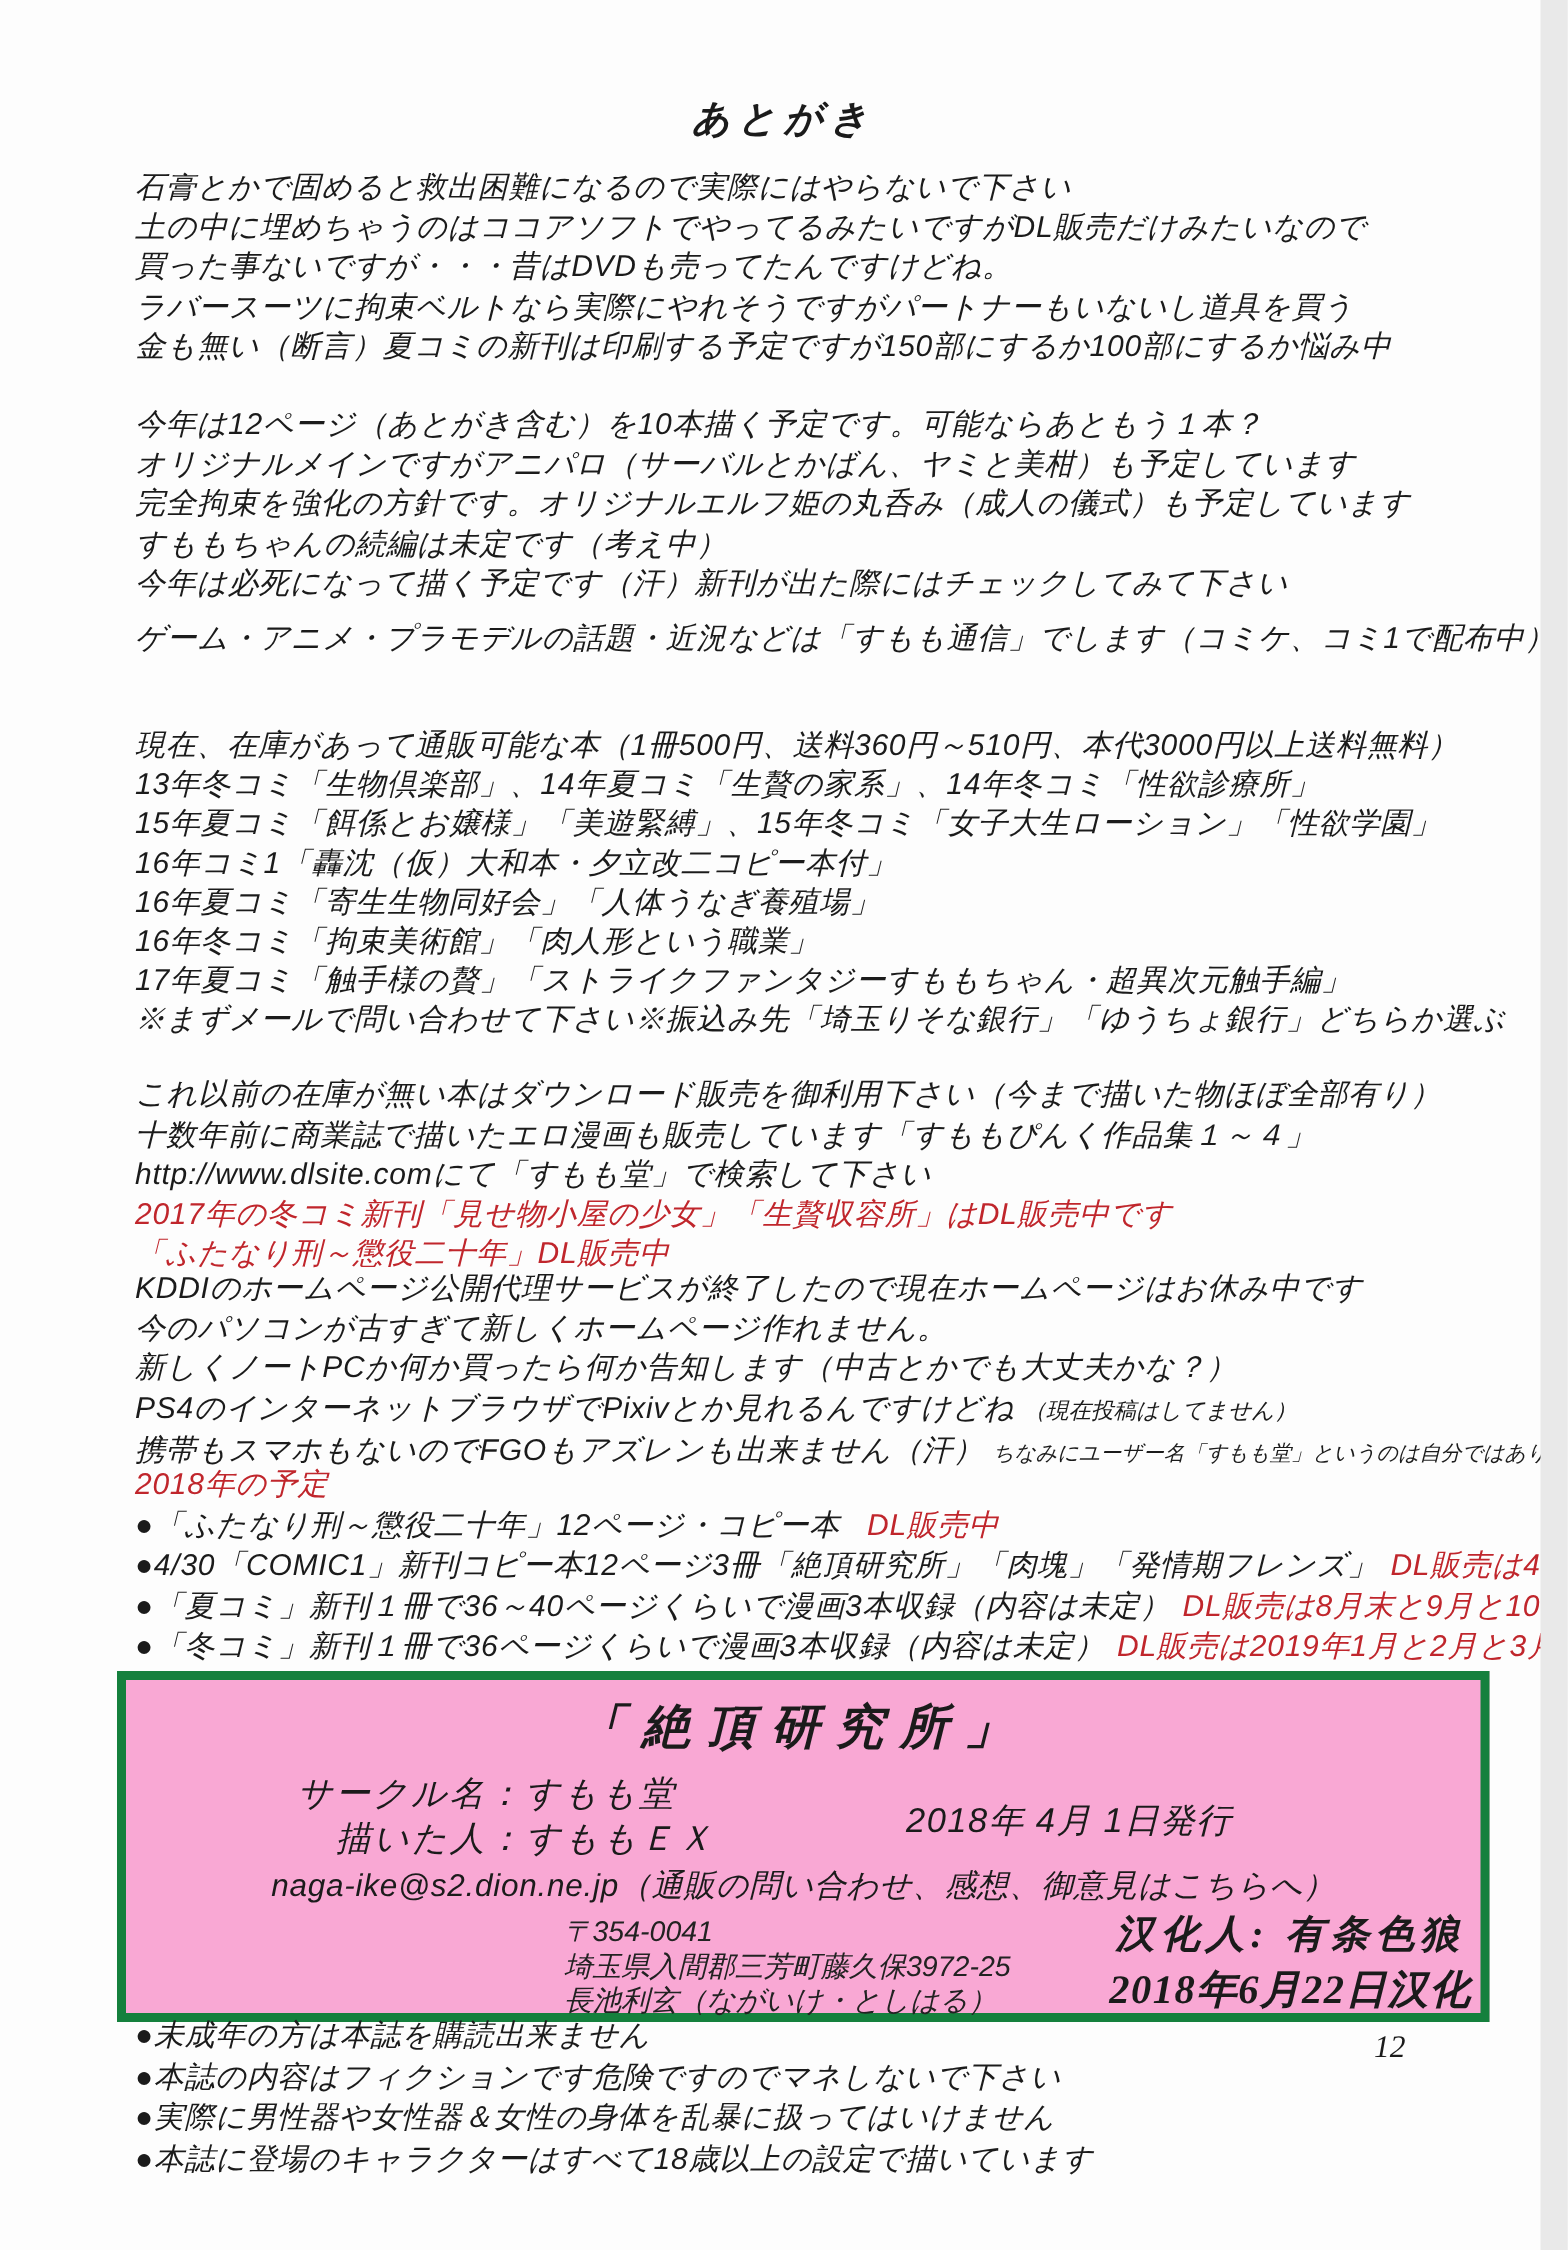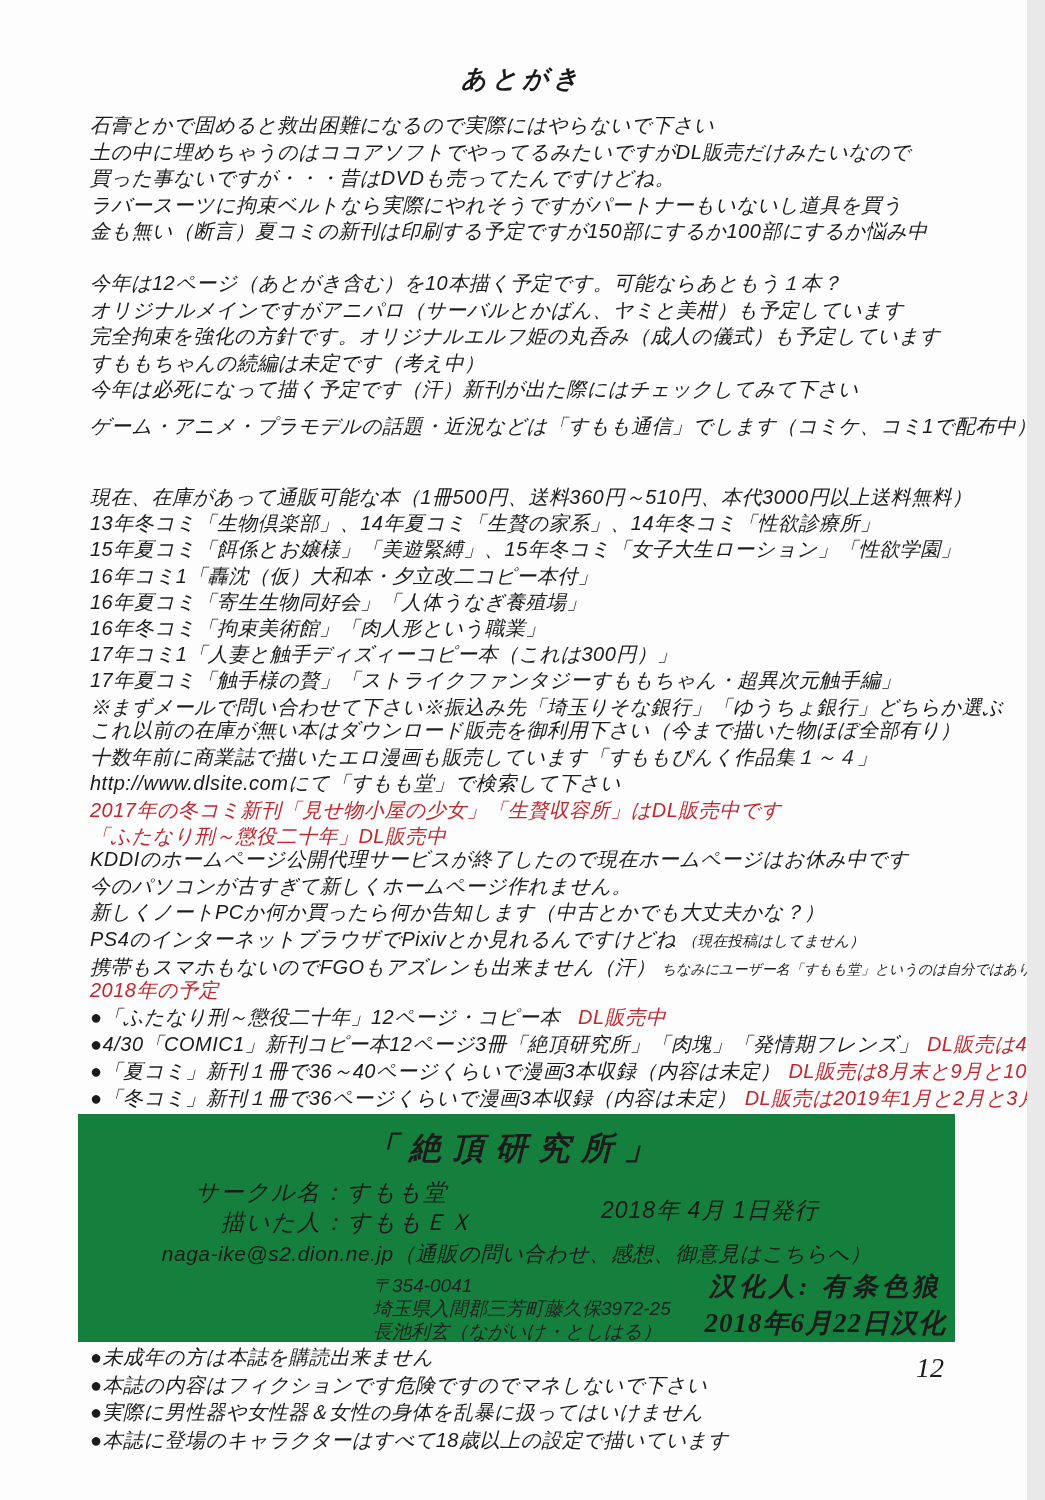--- a/index.html
+++ b/index.html
@@ -35,22 +35,23 @@
   .schedule{top:977px;line-height:27px;}
   .red{color:#c0262c;}
   .small{font-size:15px;letter-spacing:0;margin-left:6px;}
   .smaller{font-size:14px;letter-spacing:0;margin-left:6px;}
   .red-gap{margin-left:18px;}
   .red-sp{margin-left:8px;}
 
   .colophon-box{
     top:1114px;left:78px;
     width:871px;height:222px;
-    border:3px solid #15803d;
-    background:#15803d;
+    border:6px solid #15803d;
+    background:#f9a8d4;
+    padding-left:32px;
   }
   .b-title{
     position:absolute;top:10px;left:0;width:100%;
     text-align:center;
     font-size:32px;letter-spacing:11px;
     font-weight:600;
   }
   .b-circle{position:absolute;left:114px;top:60px;font-size:23px;letter-spacing:2px;}
   .b-artist{position:absolute;left:140px;top:90px;font-size:23px;letter-spacing:2px;text-align:right;}
   .b-date{position:absolute;left:520px;top:78px;font-size:23px;letter-spacing:1px;}
@@ -63,21 +64,21 @@
     font-weight:bold;
     line-height:36px;
   }
   .b-cn .l1{font-size:26px;letter-spacing:4px;}
   .b-cn .l2{font-size:27px;letter-spacing:1px;}
 
   .footer{top:1344px;line-height:27.5px;}
   .page-number{
     top:1352px;left:916px;
     font-family:"Liberation Serif",serif;
-    font-size:28px;
+    font-size:21px;
   }
 </style>
 </head>
 <body>
 
 <div class="sheet">
 
   <div class="abs page-title">あとがき</div>
 
   <div class="abs para intro">
@@ -98,21 +99,20 @@
 
   <div class="abs para news">ゲーム・アニメ・プラモデルの話題・近況などは「すもも通信」でします（コミケ、コミ1で配布中）</div>
 
   <div class="abs para mailorder">
     <div>現在、在庫があって通販可能な本（1冊500円、送料360円～510円、本代3000円以上送料無料）</div>
     <div>13年冬コミ「生物倶楽部」、14年夏コミ「生贅の家系」、14年冬コミ「性欲診療所」</div>
     <div>15年夏コミ「餌係とお嬢様」「美遊緊縛」、15年冬コミ「女子大生ローション」「性欲学園」</div>
     <div>16年コミ1「轟沈（仮）大和本・夕立改二コピー本付」</div>
     <div>16年夏コミ「寄生生物同好会」「人体うなぎ養殖場」</div>
     <div>16年冬コミ「拘束美術館」「肉人形という職業」</div>
-    <div>17年コミ1「人妻と触手ディズィーコピー本（これは300円）」</div>
     <div>17年夏コミ「触手様の贅」「ストライクファンタジーすももちゃん・超異次元触手編」</div>
     <div>※まずメールで問い合わせて下さい※振込み先「埼玉りそな銀行」「ゆうちょ銀行」どちらか選ぶ</div>
   </div>
 
   <div class="abs para download">
     <div>これ以前の在庫が無い本はダウンロード販売を御利用下さい（今まで描いた物ほぼ全部有り）</div>
     <div>十数年前に商業誌で描いたエロ漫画も販売しています「すももぴんく作品集１～４」</div>
     <div>http://www.dlsite.comにて「すもも堂」で検索して下さい</div>
     <div class="red">2017年の冬コミ新刊「見せ物小屋の少女」「生贅収容所」はDL販売中です</div>
     <div class="red">「ふたなり刑～懲役二十年」DL販売中</div>

